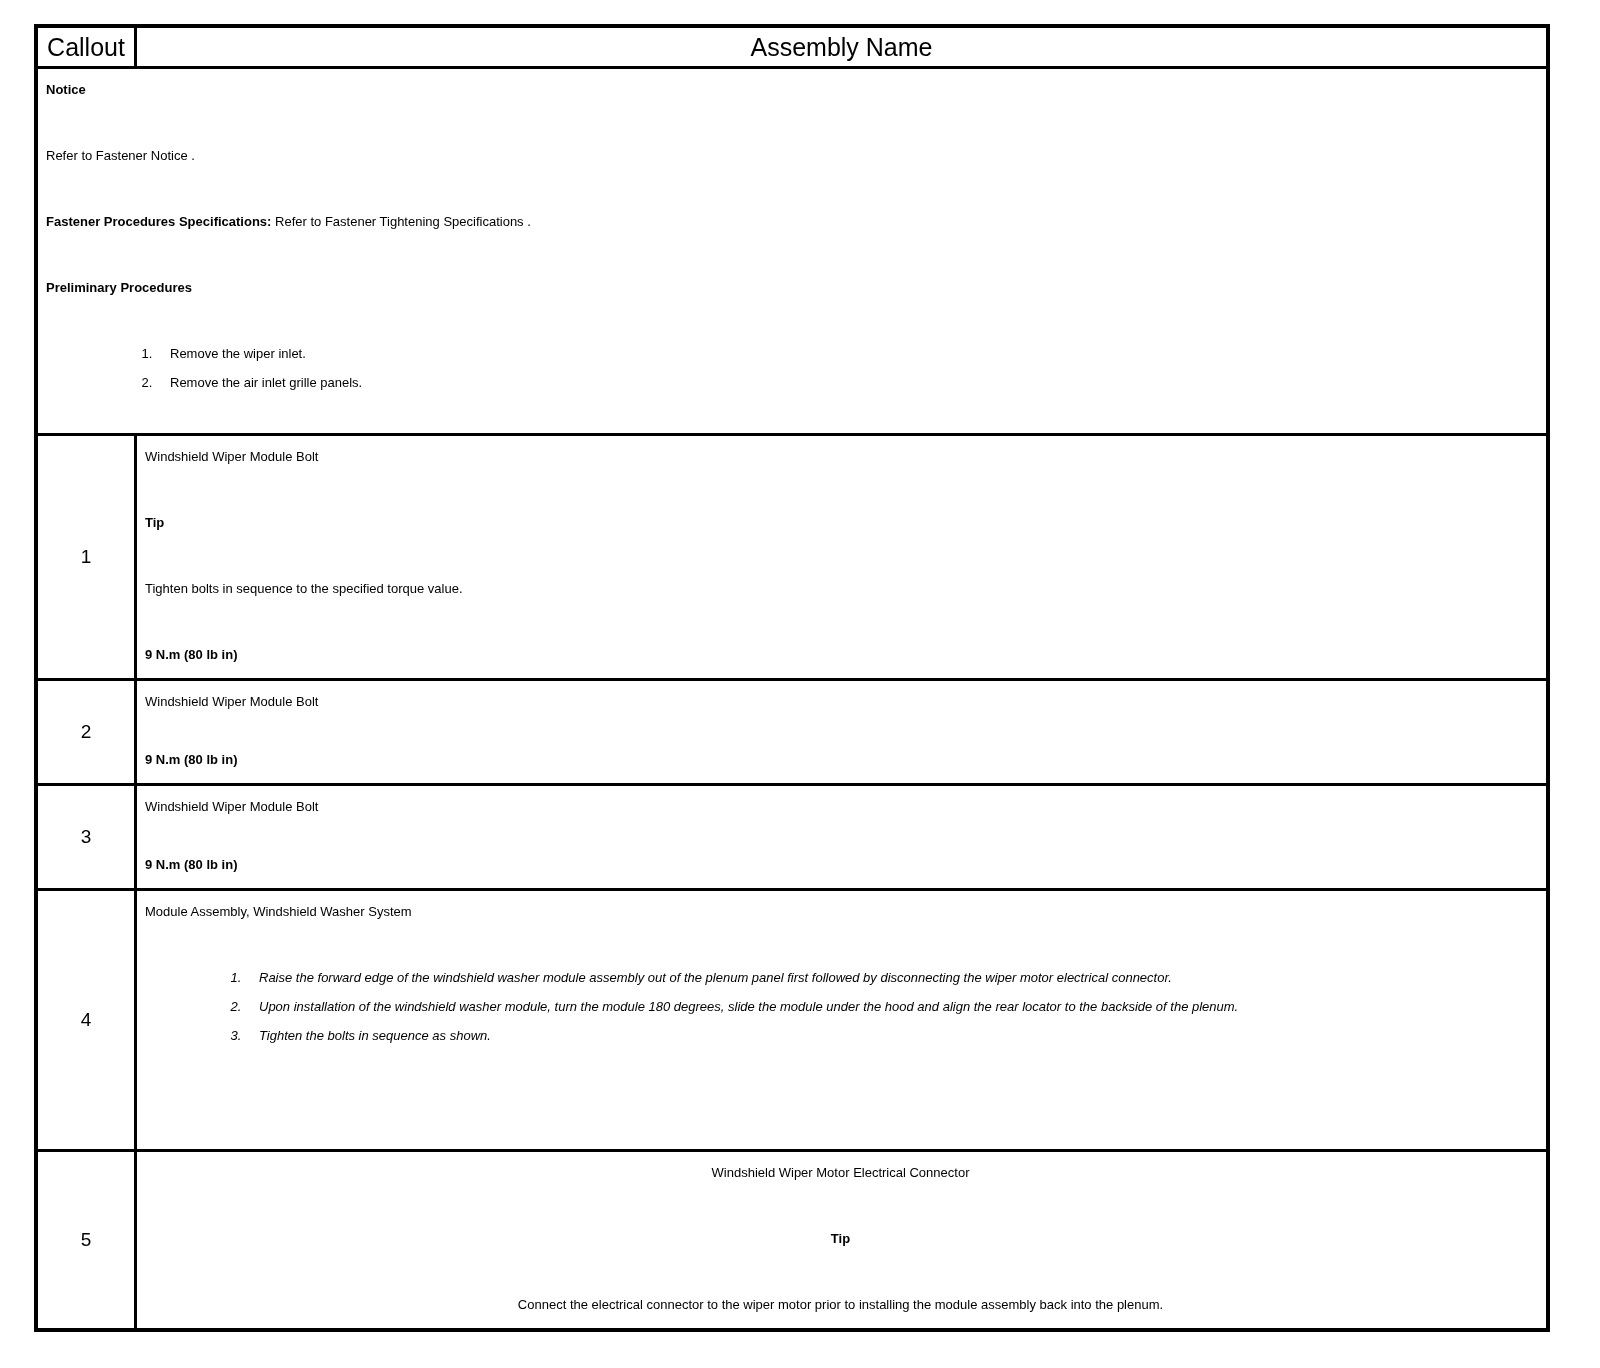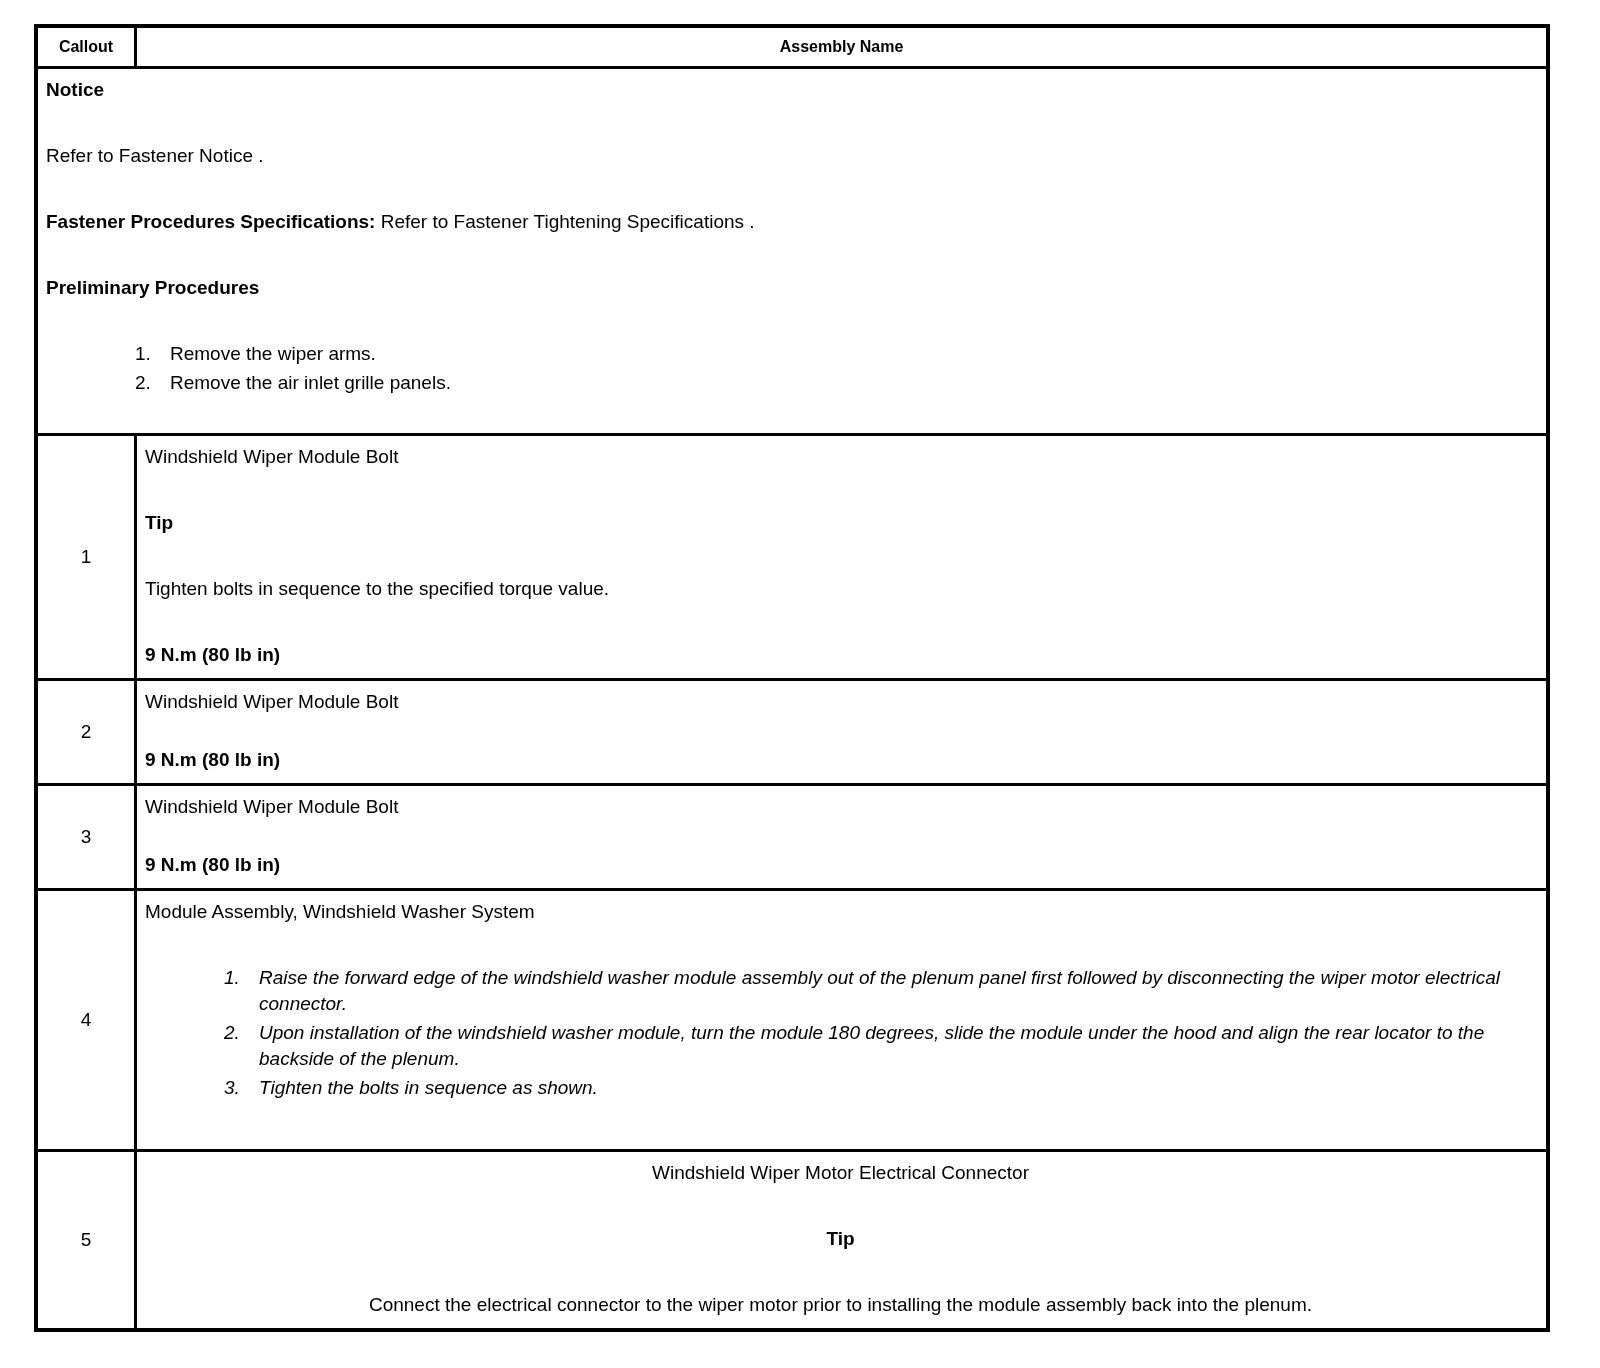--- a/index.html
+++ b/index.html
@@ -15,31 +15,31 @@
   }
   table.doc-table {
     border-collapse: collapse;
     width: 100%;
     border: 4px solid #000;
     table-layout: fixed;
   }
   th, td {
     border: 3px solid #000;
     vertical-align: middle;
-    font-size: 19px;
+    font-size: 13px;
     line-height: 26px;
     padding: 0;
   }
   th.callout-col, td.callout-cell {
     width: 88px;
     text-align: center;
   }
   thead th {
-    font-weight: bold;
-    font-size: 16px;
+    font-weight: normal;
+    font-size: 25px;
     height: 34px;
     text-align: center;
     padding: 2px 4px;
   }
   .cellpad {
     padding: 8px 10px 10px 8px;
   }
   .cellpad p {
     margin: 0 0 40px 0;
   }
@@ -85,21 +85,21 @@
     <tbody>
 
       <tr>
         <td colspan="2" class="notice-cell">
           <div class="cellpad">
             <p class="b">Notice</p>
             <p>Refer to Fastener Notice .</p>
             <p><b>Fastener Procedures Specifications:</b><span> Refer to Fastener Tightening Specifications .</span></p>
             <p class="b prelim-title">Preliminary Procedures</p>
             <ol class="steps">
-              <li>Remove the wiper arms.</li>
+              <li>Remove the wiper inlet.</li>
               <li>Remove the air inlet grille panels.</li>
             </ol>
           </div>
         </td>
       </tr>
 
       <tr>
         <td class="callout-cell">1</td>
         <td class="row1-cell">
           <div class="cellpad">

